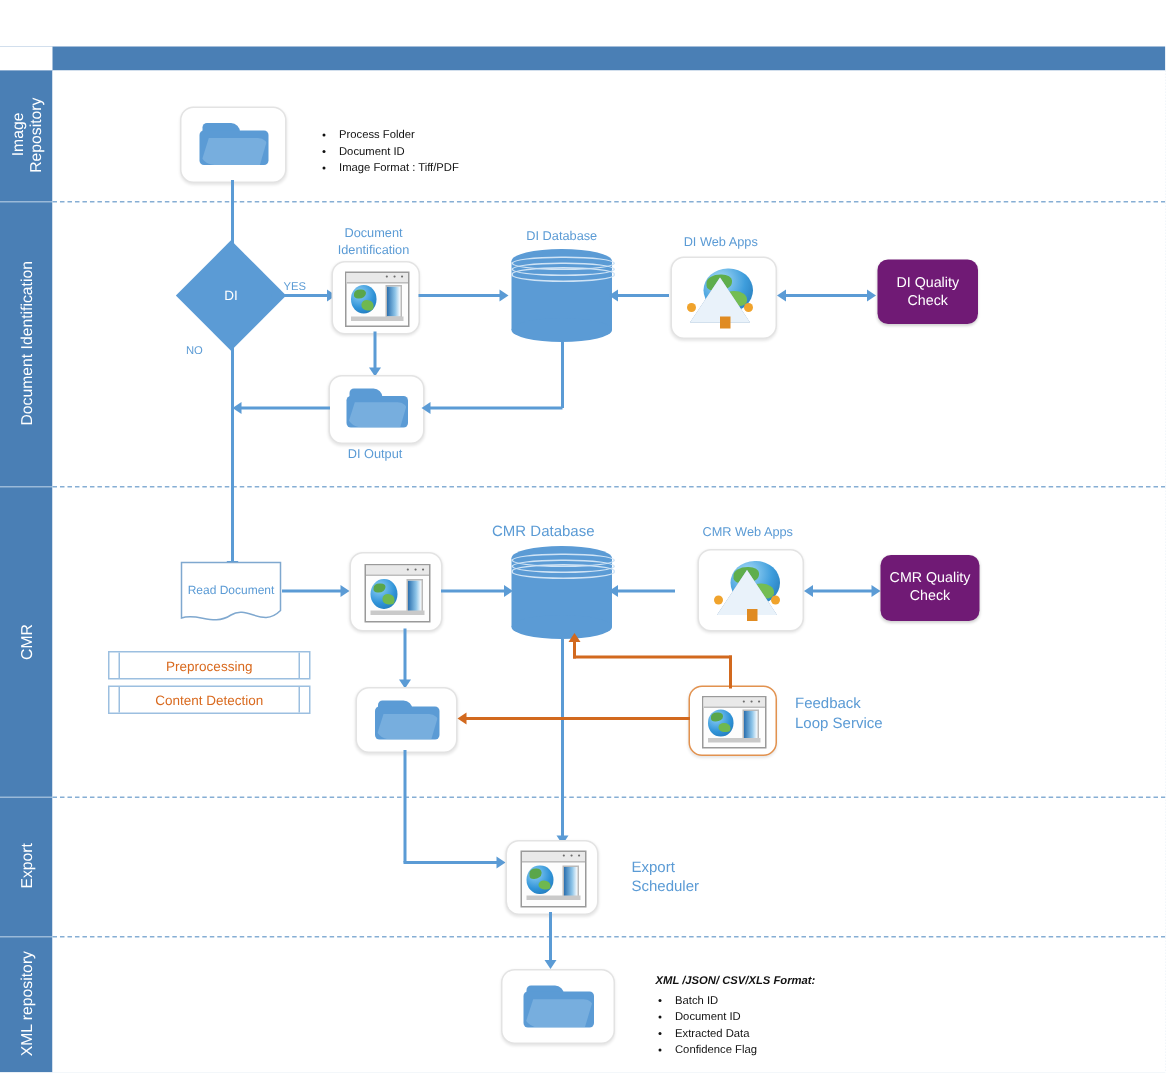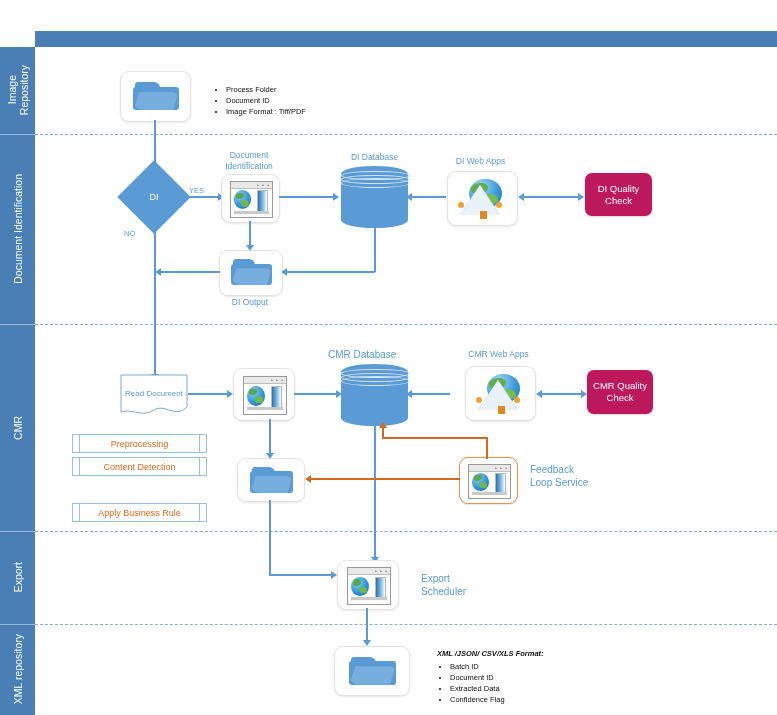--- a/index.html
+++ b/index.html
@@ -74,21 +74,21 @@
   .db .top{position:absolute;left:0;top:0;width:100%;height:26%;background:#5b9bd5;border-radius:50%;}
   .db .mid{position:absolute;left:0;top:13%;width:100%;height:74%;background:#5b9bd5;}
   .db .bot{position:absolute;left:0;bottom:0;width:100%;height:26%;background:#5b9bd5;border-radius:50%;}
   .db .rib{position:absolute;left:0;width:100%;height:12%;border-radius:50%;border:1px solid #cfe3f5;}
 
   
   .diamond{position:absolute;background:#5b9bd5;transform:rotate(45deg);}
   .diamond-txt{position:absolute;color:#ffffff;font-size:9px;text-align:center;}
 
   
-  .pill{position:absolute;background:#be185d;border-radius:7px;color:#fff;font-size:9.5px;
+  .pill{position:absolute;background:#701a75;border-radius:7px;color:#fff;font-size:9.5px;
         display:flex;align-items:center;justify-content:center;text-align:center;line-height:12px;
         box-shadow:0 1px 2px rgba(0,0,0,.18);white-space:pre-line;}
 
   
   .ppbox{position:absolute;border:1px solid #9cbfe0;background:#ffffff;
          display:flex;align-items:center;justify-content:center;
          color:#d96a1f;font-size:9px;white-space:nowrap;}
   .ppbox:before,.ppbox:after{content:"";position:absolute;top:0;bottom:0;width:0;border-left:1px solid #9cbfe0;}
   .ppbox:before{left:6px;} .ppbox:after{right:6px;}
 
@@ -309,23 +309,20 @@
 
   <div class="pill" style="left:587px;top:370px;width:66px;height:44px;">CMR Quality
 Check</div>
 
   <div class="ppbox" style="left:72px;top:434px;width:133px;height:17px;">
     <span>Preprocessing</span>
   </div>
   <div class="ppbox" style="left:72px;top:457px;width:133px;height:17px;">
     <span>Content Detection</span>
   </div>
-  <div class="ppbox" style="left:72px;top:503px;width:133px;height:17px;">
-    <span>Apply Business Rule</span>
-  </div>
 
   <div class="ln" style="left:269px;top:419px;width:1.5px;height:37px;"></div>
   <div class="ah down" style="left:266px;top:453px;"></div>
 
   <div class="node rr" style="left:237px;top:458px;width:66px;height:42px;">
     <div class="folder" style="position:absolute;left:11px;top:5px;width:45px;height:32px;">
       <div class="tab"></div>
         <div class="body"></div>
         <div class="front"></div>
     </div>

